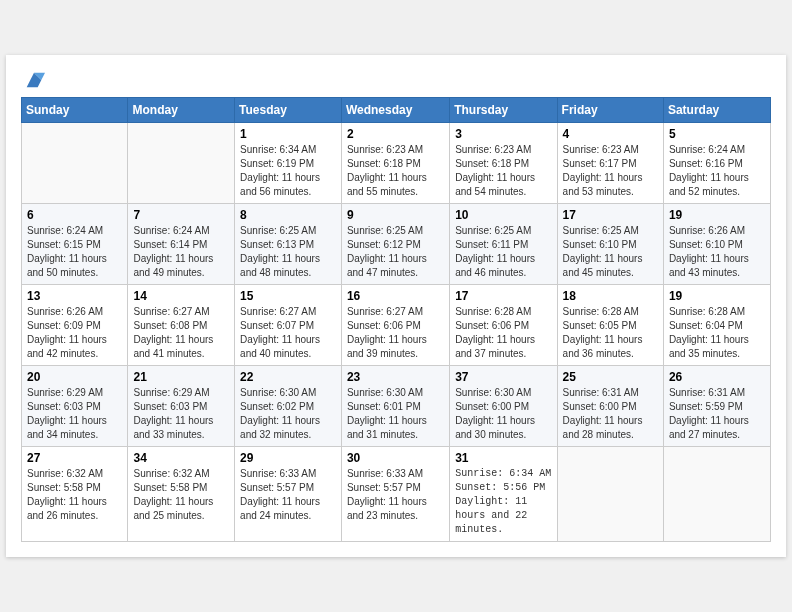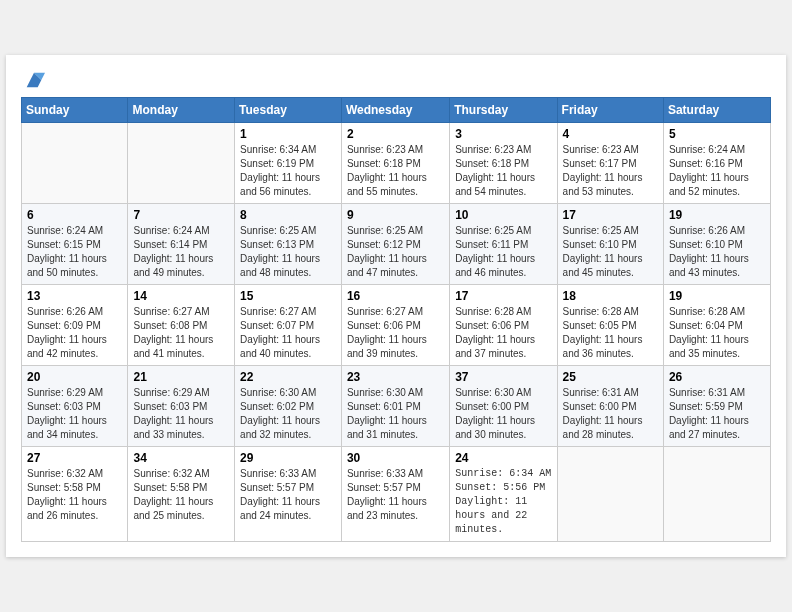--- a/index.html
+++ b/index.html
@@ -316,21 +316,21 @@
 Sunset: 5:57 PM
 Daylight: 11 hours and 24 minutes.</div>
           </td>
           <td>
             <div class="day-num">30</div>
             <div class="day-info" style="white-space: pre-line;">Sunrise: 6:33 AM
 Sunset: 5:57 PM
 Daylight: 11 hours and 23 minutes.</div>
           </td>
           <td>
-            <div class="day-num">24</div>
+            <div class="day-num">31</div>
             <div class="day-info" style="white-space: pre-line; font-family: Liberation Mono, monospace;">Sunrise: 6:34 AM
 Sunset: 5:56 PM
 Daylight: 11 hours and 22 minutes.</div>
           </td>
           <td class="empty-cell"></td>
           <td class="empty-cell"></td>
         </tr>
       </tbody>
   </table>
 </div>

